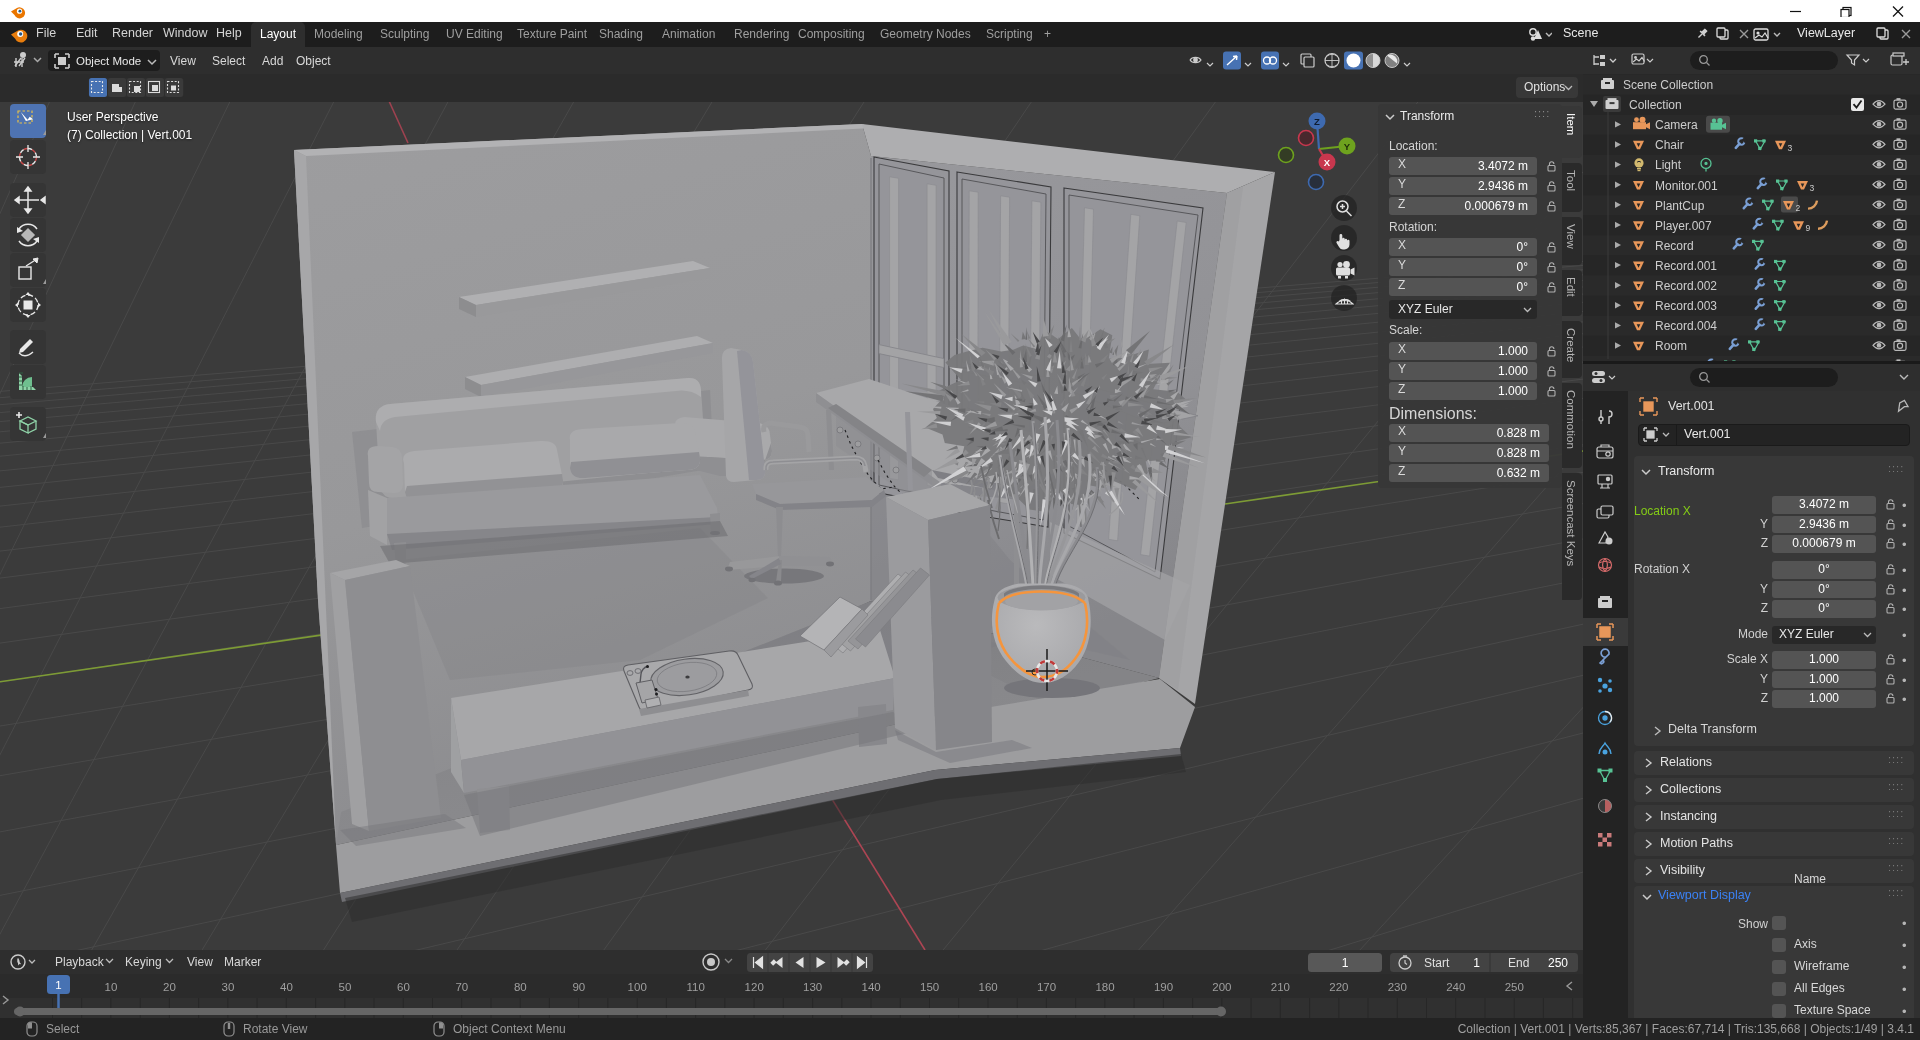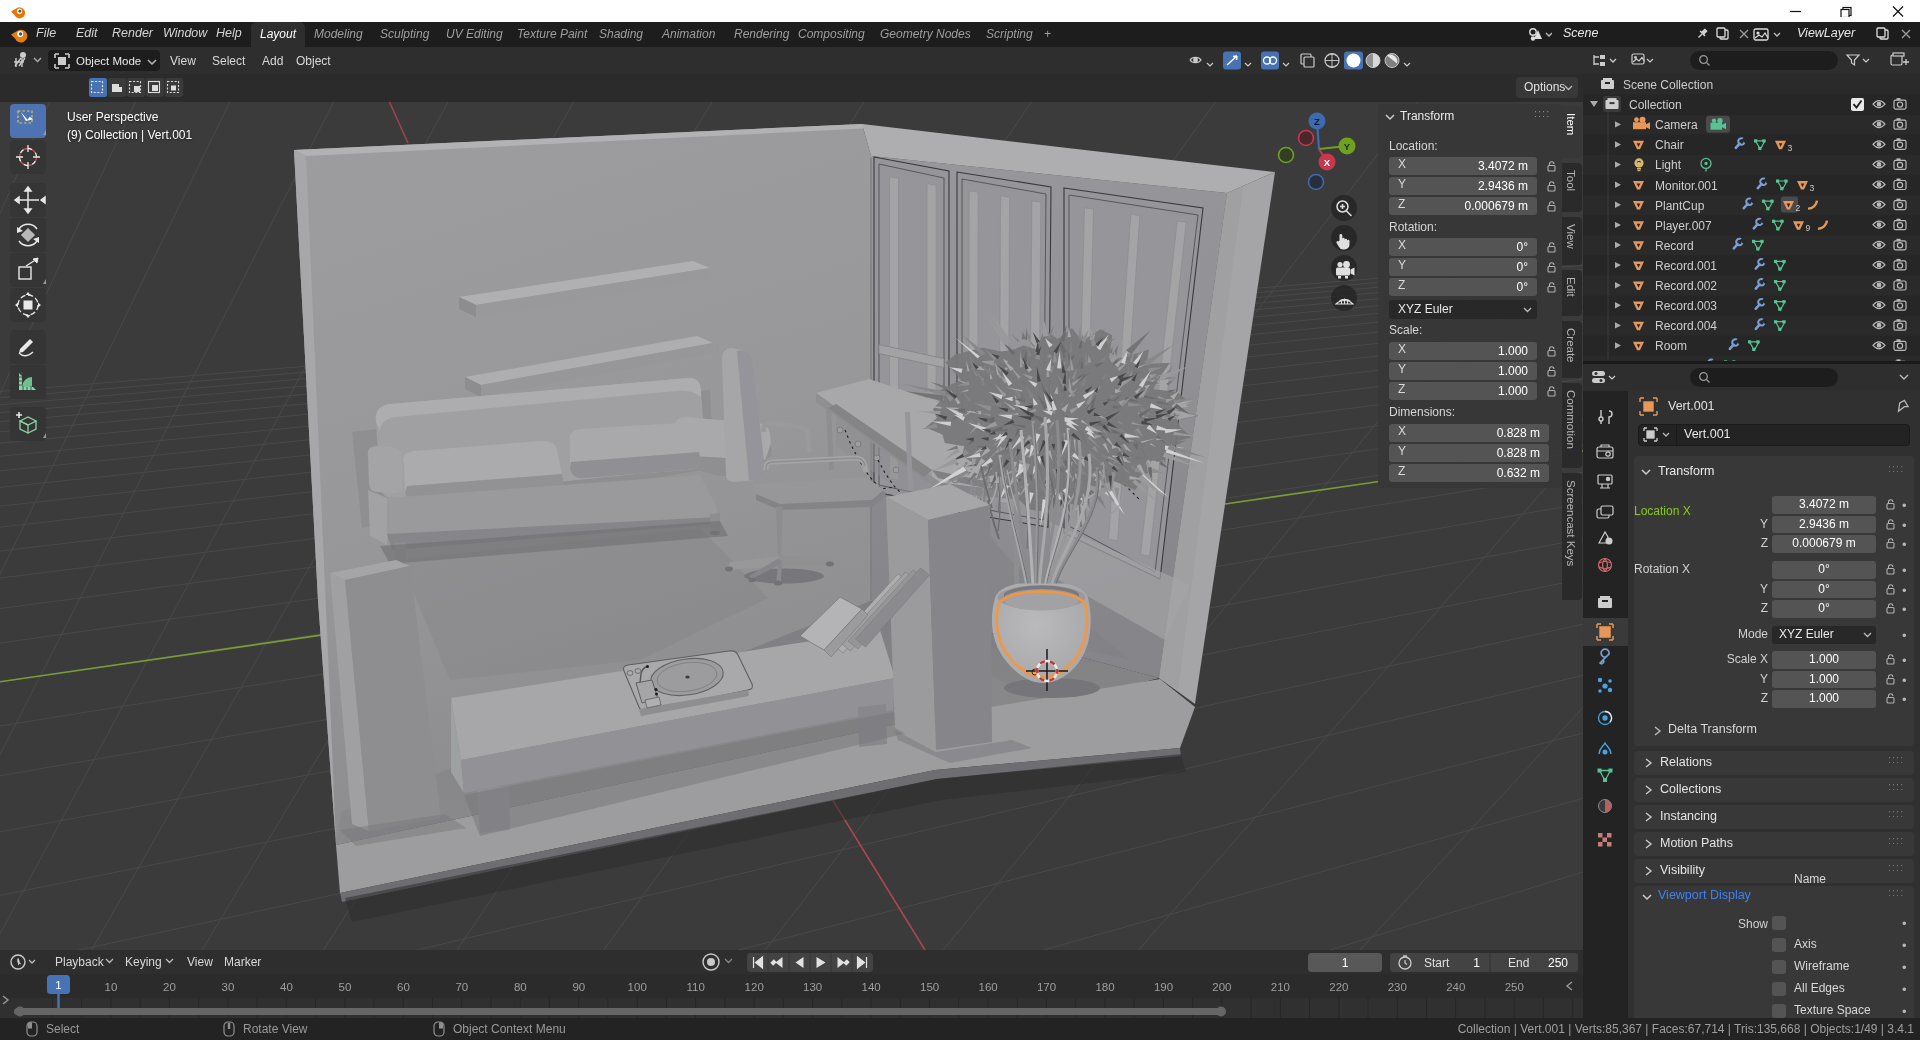--- a/index.html
+++ b/index.html
@@ -1,18 +1,18 @@
 <!DOCTYPE html>
 <html><head><meta charset="utf-8"><style>
 *{margin:0;padding:0;box-sizing:border-box;font-family:"Liberation Sans",sans-serif;}
 body{width:1920px;height:1040px;overflow:hidden;background:#111;}
 #app{position:relative;width:1920px;height:1040px;}
 .abs{position:absolute;}
 .titlebar{left:0;top:0;width:1920px;height:22px;background:#fff;color:#111;font-size:13px;}
-.topbar{left:0;top:22px;width:1920px;height:25px;background:#1d1d1d;color:#cfcfcf;font-size:12.5px;font-style:italic;}
+.topbar{left:0;top:22px;width:1920px;height:25px;background:#1d1d1d;color:#cfcfcf;font-size:12.5px;}
 .menuitem{position:absolute;top:4px;color:#d4d4d4;}
 .wstab{position:absolute;top:0;height:25px;line-height:25px;padding:0 9px;color:#9f9f9f;font-size:12px;border-radius:5px 5px 0 0;}
 .wstab.active{background:#2e2e2e;color:#fff;}
 .hdr{left:0;top:47px;width:1583px;height:27px;background:#2e2e2e;}
 .toolrow{left:0;top:74px;width:1583px;height:28px;background:#2b2b2b;}
 .widget{position:absolute;background:#1d1d1d;border-radius:4px;color:#e6e6e6;font-size:12px;}
 .vtext{writing-mode:vertical-rl;}
 .field{position:absolute;background:#545454;border-radius:3px;color:#fff;font-size:12px;text-align:right;}
 .field .fl{position:absolute;left:9px;top:0;color:#d9d9d9;}
 svg{display:block;}
@@ -1080,21 +1080,21 @@
         <path d="M-9 -9 l4 0 M-9 -5 l3 0 M-9 -1 l4 0 M-9 3 l3 0 M-5 8 l0 -4 M-1 8 l0 -3 M3 8 l0 -4" stroke="#2e5e42" stroke-width="1"></path>
       </g>
       <g transform="translate(28,424)" fill="none" stroke="#8fd3a8" stroke-width="1.3">
         <path d="M-8 -3 l8 -4 8 4 -8 4 Z"></path>
         <path d="M-8 -3 v8 l8 4 v-8 Z"></path>
         <path d="M8 -3 v8 l-8 4"></path>
         <path d="M-12 -9 h6 M-9 -12 v6" stroke="#e8e8e8" stroke-width="1.6"></path>
       </g>
     </svg>
 <span class="abs" style="left:67px;top:110px;color:#fff;font-size:12px;text-shadow:0 1px 2px rgba(0,0,0,.5)">User Perspective</span>
-<span class="abs" style="left:67px;top:128px;color:#fff;font-size:12px;text-shadow:0 1px 2px rgba(0,0,0,.5)">(9) Collection | Vert.001</span>
+<span class="abs" style="left:67px;top:128px;color:#fff;font-size:12px;text-shadow:0 1px 2px rgba(0,0,0,.5)">(7) Collection | Vert.001</span>
 <svg class="abs" style="left:1270px;top:100px" width="95" height="95" viewBox="0 0 95 95">
       <line x1="49" y1="49" x2="47" y2="21" stroke="#3e6ab0" stroke-width="2.2"></line>
       <line x1="49" y1="49" x2="77" y2="46" stroke="#6ea21e" stroke-width="2.2"></line>
       <line x1="49" y1="49" x2="57" y2="62" stroke="#c8374e" stroke-width="2.2"></line>
       <circle cx="47" cy="21" r="8.5" fill="#3e6ab0"></circle>
       <text x="47" y="24.5" fill="#0f1c30" font-size="9.5" font-weight="bold" text-anchor="middle">Z</text>
       <circle cx="77" cy="46" r="8.5" fill="#6ea21e"></circle>
       <text x="77" y="49.5" fill="#1d2c08" font-size="9.5" font-weight="bold" text-anchor="middle">Y</text>
       <circle cx="57" cy="62" r="8.5" fill="#c8374e"></circle>
       <text x="57" y="65.5" fill="#fff" font-size="9.5" font-weight="bold" text-anchor="middle">X</text>
@@ -1226,21 +1226,21 @@
 <div class="field" style="left:1389px;top:382px;width:148px;height:18px">
       <span class="fl">Z</span>
       <span style="position:absolute;right:9px;top:1.5px">1.000</span>
     </div>
     <svg class="abs" style="left:1545px;top:385px" width="13" height="13" viewBox="0 0 13 13">
       <g fill="none" stroke="#b0b0b0" stroke-width="1.1">
         <rect x="3" y="5.5" width="7" height="5.5" rx="1"></rect>
         <path d="M4.5 5.5 v-1.5 a2.2 2.2 0 0 1 4.4 0"></path>
       </g>
     </svg>
-<span class="abs" style="left:1389px;top:405px;color:#d5d5d5;font-size:12px">Dimensions:</span>
+<span class="abs" style="left:1389px;top:405px;color:#d5d5d5;font-size:16px">Dimensions:</span>
 <div class="field" style="left:1389px;top:424px;width:160px;height:18px">
       <span class="fl">X</span>
       <span style="position:absolute;right:9px;top:1.5px">0.828 m</span>
     </div>
 <div class="field" style="left:1389px;top:444px;width:160px;height:18px">
       <span class="fl">Y</span>
       <span style="position:absolute;right:9px;top:1.5px">0.828 m</span>
     </div>
 <div class="field" style="left:1389px;top:464px;width:160px;height:18px">
       <span class="fl">Z</span>

